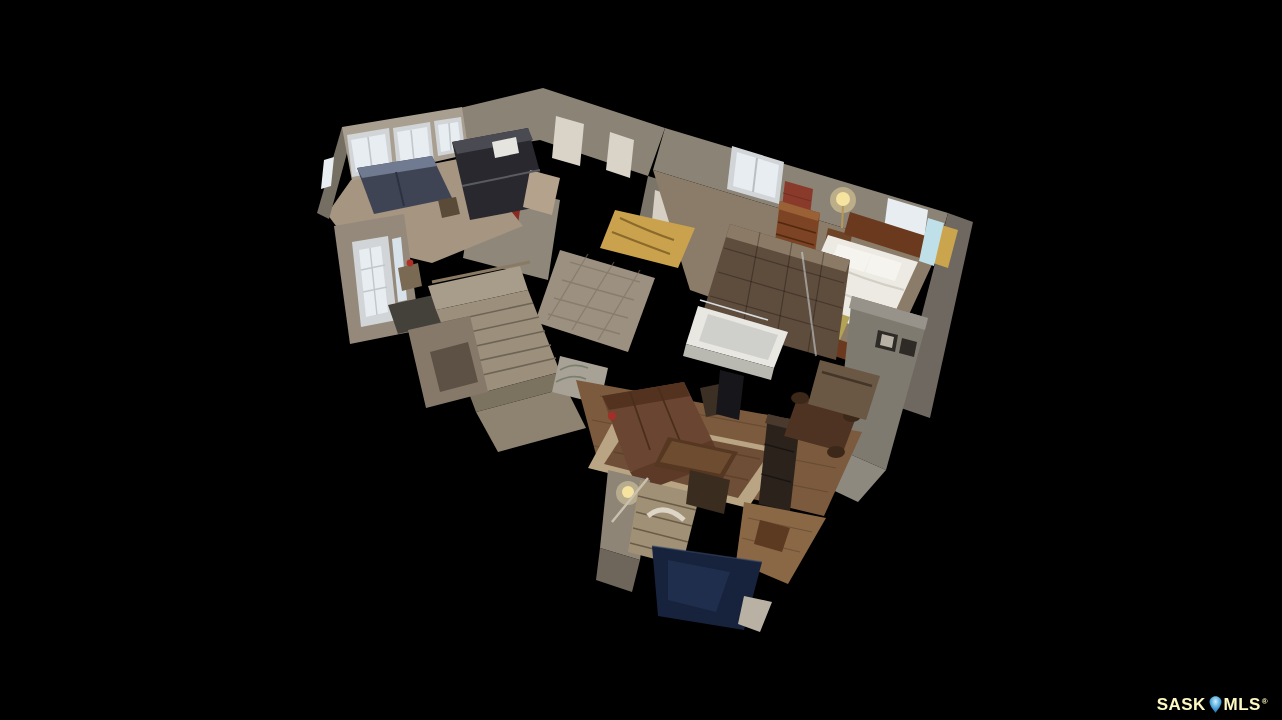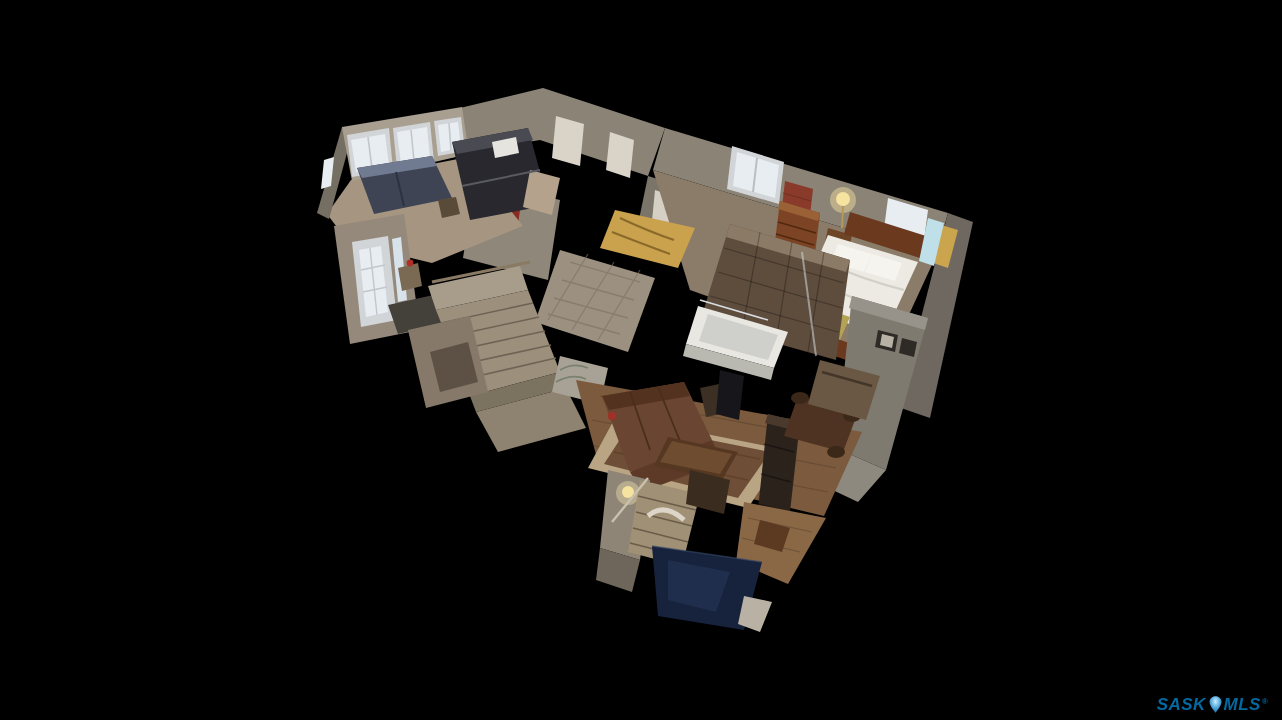--- a/index.html
+++ b/index.html
@@ -8,27 +8,26 @@
     width:1282px;height:720px;
     background:#000;
     overflow:hidden;
     font-family:"Liberation Sans", sans-serif;
   }
   .render{position:absolute;left:0;top:0;}
   .watermark{
     position:absolute;
     right:14px;bottom:5px;
     display:flex;align-items:center;
-    color:#0369a1;
+    color:#fef9c3;
     font-weight:700;
     font-size:17px;
     letter-spacing:.4px;
     text-shadow:0 0 3px rgba(0,0,0,.9);
     user-select:none;
-    font-style:italic;
   }
   .watermark .pin{margin:0 2px 2px 3px;}
   .watermark sup{font-size:8px;font-weight:700;margin-left:1px;transform:translateY(-4px);}
 </style>
 </head>
 <body>
 
 <div class="stage">
 
 <svg class="render" width="1282" height="720" viewBox="0 0 1282 720">

